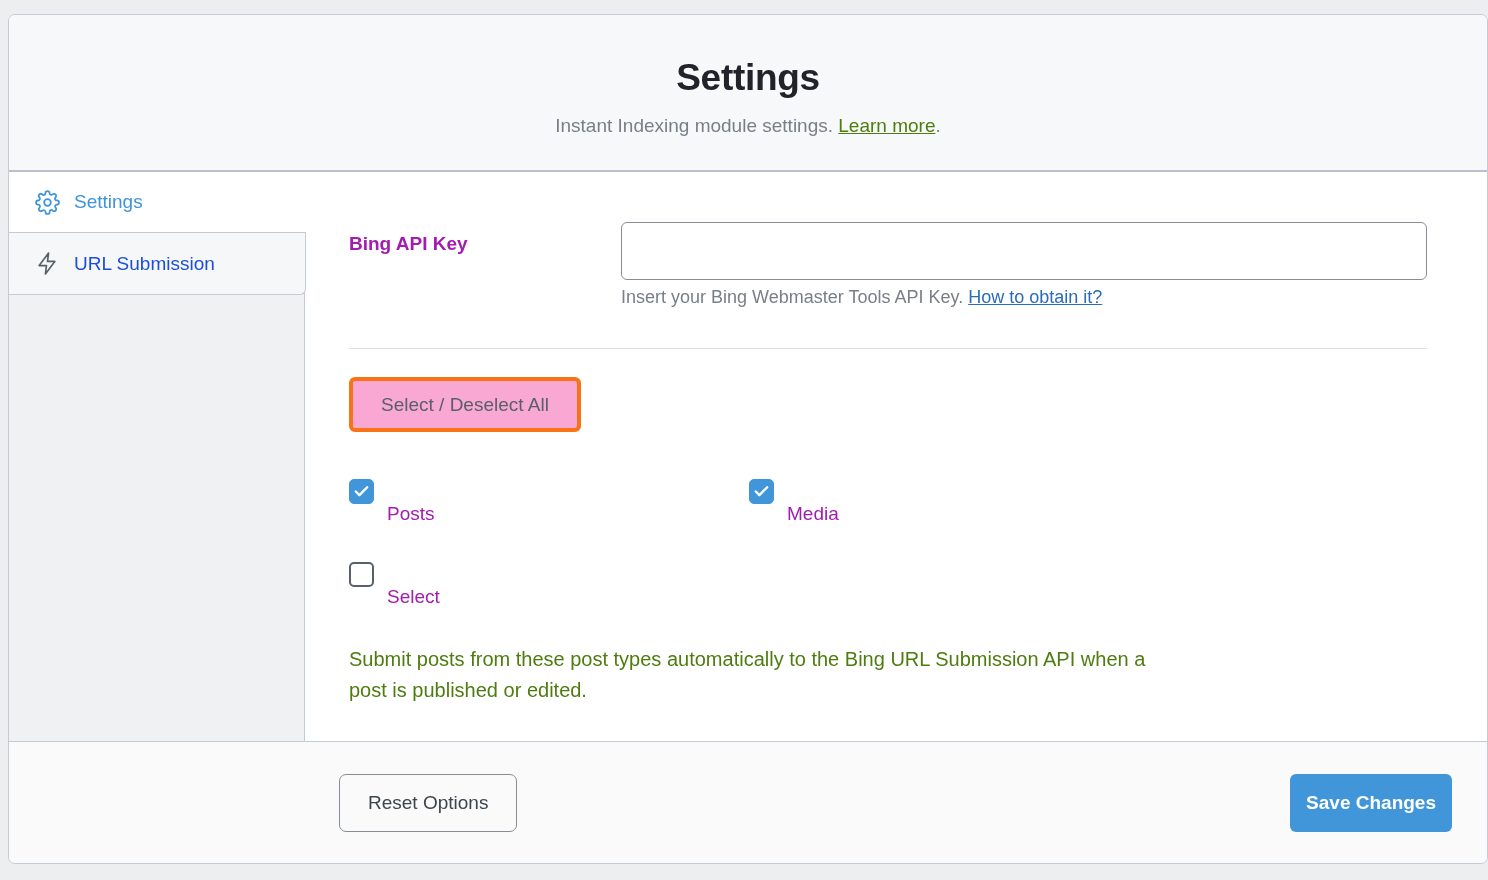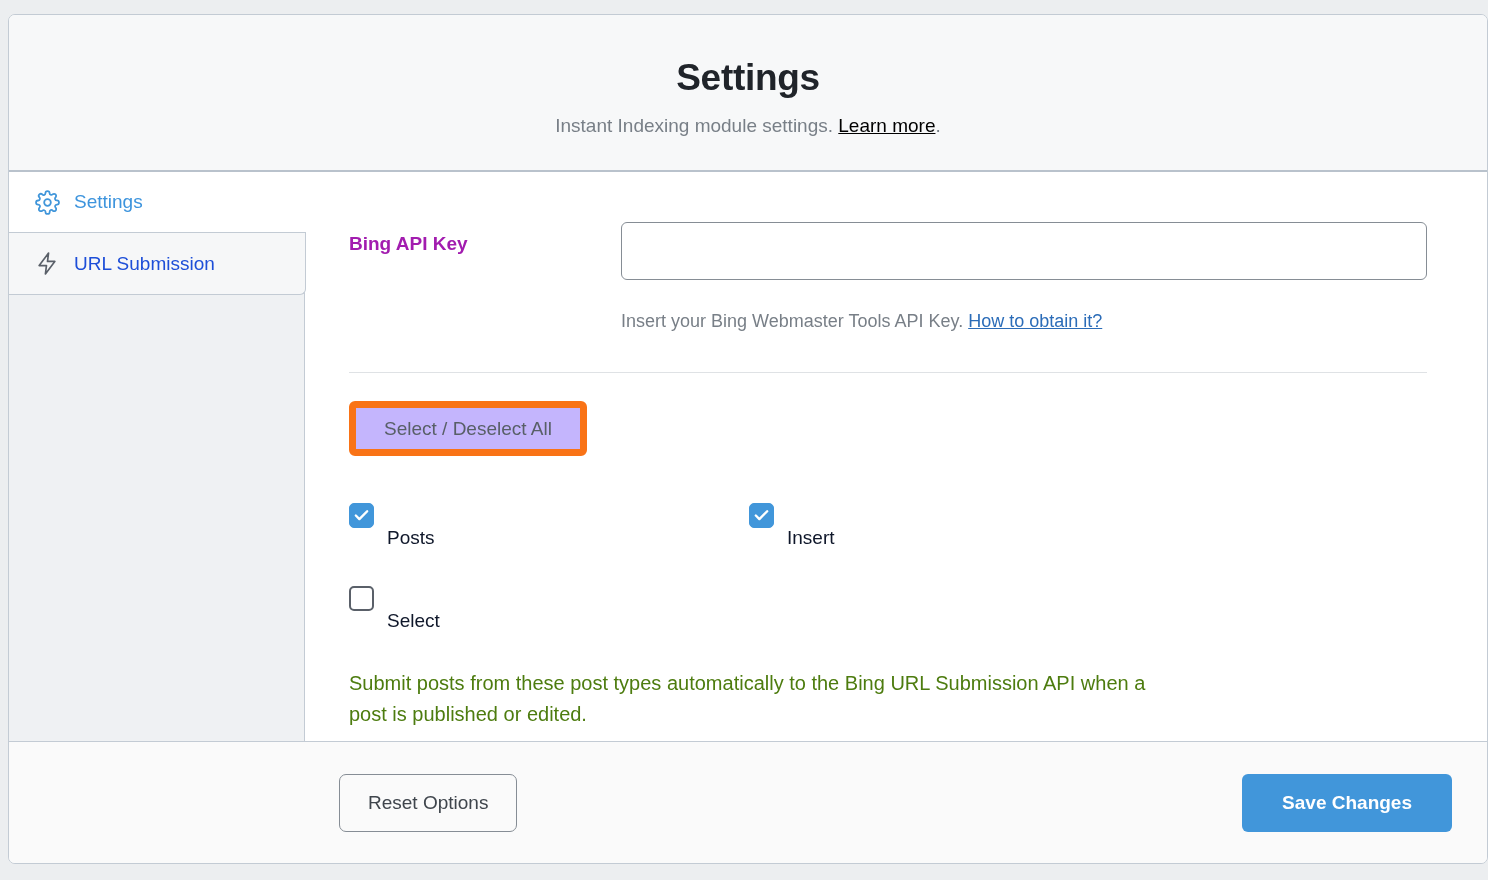--- a/index.html
+++ b/index.html
@@ -45,21 +45,21 @@
     letter-spacing: -0.3px;
     line-height: 1.15;
     margin: 0 0 14px 0;
   }
   .panel-subtitle {
     font-size: 19px;
     color: #787f87;
     line-height: 1.3;
   }
   .panel-subtitle a {
-    color: #000000;
+    color: #4d7c0f;
     text-decoration: underline;
   }
 
   
   .panel-body {
     display: flex;
     flex: 1 1 auto;
     min-height: 0;
     background: #ffffff;
   }
@@ -146,21 +146,21 @@
     font-family: "Liberation Sans", sans-serif;
     color: #20242a;
     padding: 0 14px;
     background: #ffffff;
     outline: none;
     display: block;
   }
   .help-text {
     font-size: 18px;
     color: #787f87;
-    margin-top: 28px;
+    margin-top: 4px;
     line-height: 1.45;
     max-width: 810px;
   }
   .help-text a {
     color: #2b6cb8;
     text-decoration: underline;
   }
 
   .divider {
     height: 1px;
@@ -170,22 +170,22 @@
   }
 
   .section-gap { height: 28px; }
 
   .ghost-button {
     display: inline-flex;
     align-items: center;
     justify-content: center;
     height: 55px;
     padding: 3px 28px;
-    background: #c4b5fd;
-    border: 7px solid #f97316;
+    background: #f9a8d4;
+    border: 4px solid #f97316;
     border-radius: 6px;
     font-size: 19px;
     color: #585f67;
     font-family: "Liberation Sans", sans-serif;
     cursor: pointer;
   }
 
   .checkbox-grid {
     margin-top: 26px;
     display: grid;
@@ -212,21 +212,21 @@
   .cbox.checked {
     background: #4196da;
     border: 1px solid #4196da;
   }
   .cbox.unchecked {
     background: #ffffff;
     border: 2px solid #5a6069;
   }
   .cbox-label {
     font-size: 19px;
-    color: #0f172a;
+    color: #a21caf;
     margin-top: 45px;
   }
 
   .desc-text {
     font-size: 20px;
     color: #4d7c0f;
     margin-top: 36px;
     line-height: 1.55;
     max-width: 812px;
   }
@@ -249,21 +249,21 @@
     background: #fafafa;
     border: 1px solid #868d95;
     border-radius: 7px;
     font-size: 19px;
     color: #3f454c;
     font-family: "Liberation Sans", sans-serif;
     cursor: pointer;
   }
   .btn-save {
     height: 58px;
-    padding: 0 40px;
+    padding: 0 16px;
     background: #4196da;
     border: none;
     border-radius: 6px;
     font-size: 19px;
     font-weight: bold;
     color: #ffffff;
     font-family: "Liberation Sans", sans-serif;
     cursor: pointer;
   }
 </style>
@@ -330,21 +330,21 @@
               </span>
               <span class="cbox-label">Posts</span>
             </label>
 
             <label class="checkbox-item">
               <span class="cbox checked">
                 <svg width="17" height="17" viewBox="0 0 24 24" fill="none" stroke="#ffffff" stroke-width="3.4" stroke-linecap="round" stroke-linejoin="round">
                   <polyline points="20 6 9 17 4 12"></polyline>
                 </svg>
               </span>
-              <span class="cbox-label">Insert</span>
+              <span class="cbox-label">Media</span>
             </label>
 
             <label class="checkbox-item">
               <span class="cbox unchecked"></span>
               <span class="cbox-label">Select</span>
             </label>
 
           </div>
 
           <div class="desc-text">Submit posts from these post types automatically to the Bing URL Submission API when a post is published or edited.</div>

